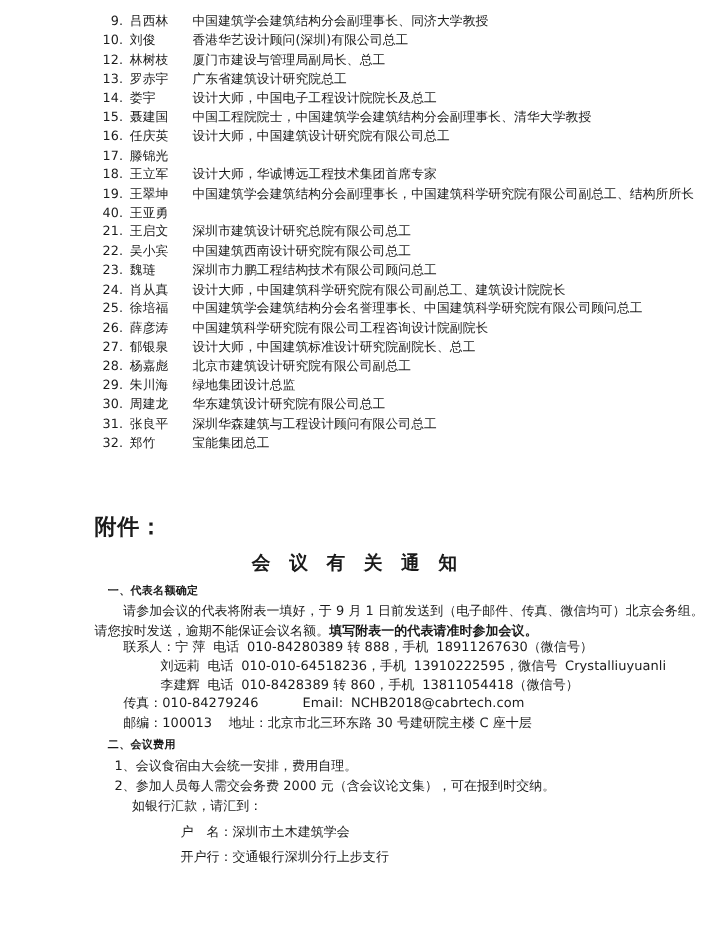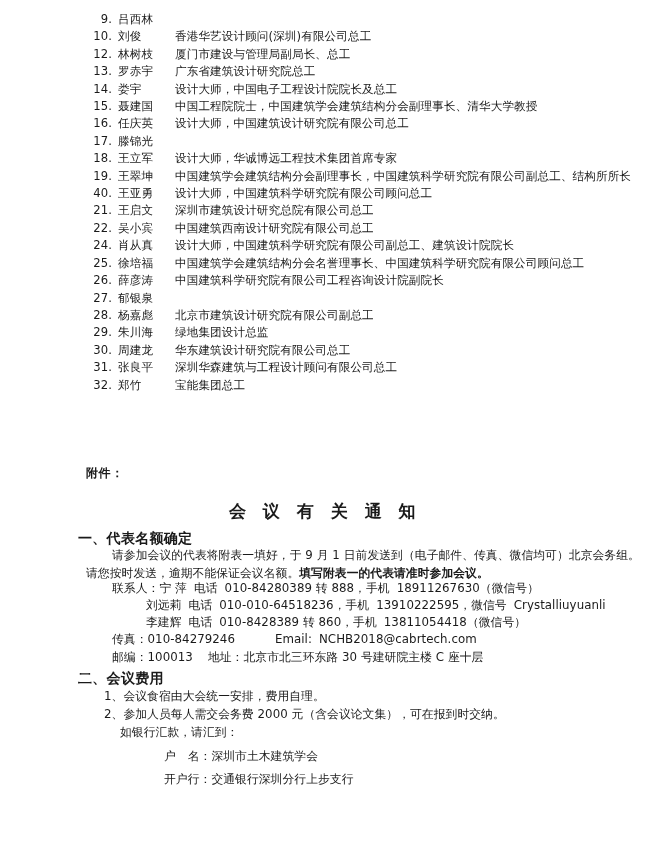--- a/index.html
+++ b/index.html
@@ -53,41 +53,41 @@
   .roster-title {
     flex: 1 1 auto;
     padding-left: 3px;
   }
 
   
   .attach-label {
     position: absolute;
     left: 86px;
     top: 465px;
-    font-size: 12px;
+    font-size: 20px;
     font-weight: bold;
     letter-spacing: 0.6px;
   }
 
   .doc-title {
     position: absolute;
     left: 0;
     top: 500px;
     width: 650px;
     text-align: center;
     font-size: 17px;
     font-weight: bold;
     letter-spacing: 5.5px;
   }
 
   
   .sec-head {
     position: absolute;
-    left: 78px;
-    font-size: 14px;
+    left: 98px;
+    font-size: 10px;
     font-weight: bold;
     letter-spacing: 0.3px;
   }
   #sec1-head { top: 530px; }
   #sec2-head { top: 670px; text-align: center; }
 
   .para {
     position: absolute;
     font-size: 11.8px;
     line-height: 17.6px;
@@ -123,20 +123,21 @@
 </style>
 </head>
 <body>
 
 <div class="page">
 
   <div class="roster" id="roster">
       <div class="roster-row">
         <span class="roster-num">9.</span>
         <span class="roster-name">吕西林</span>
+        <span class="roster-title">中国建筑学会建筑结构分会副理事长、同济大学教授</span>
       </div>
       <div class="roster-row">
         <span class="roster-num">10.</span>
         <span class="roster-name">刘俊</span>
         <span class="roster-title">香港华艺设计顾问(深圳)有限公司总工</span>
       </div>
       <div class="roster-row">
         <span class="roster-num">12.</span>
         <span class="roster-name">林树枝</span>
         <span class="roster-title">厦门市建设与管理局副局长、总工</span>
@@ -171,50 +172,55 @@
         <span class="roster-title">设计大师，华诚博远工程技术集团首席专家</span>
       </div>
       <div class="roster-row">
         <span class="roster-num">19.</span>
         <span class="roster-name">王翠坤</span>
         <span class="roster-title">中国建筑学会建筑结构分会副理事长，中国建筑科学研究院有限公司副总工、结构所所长</span>
       </div>
       <div class="roster-row">
         <span class="roster-num">40.</span>
         <span class="roster-name">王亚勇</span>
-        <span class="roster-title">设计大师，中国建筑科学研究院有限公司顾问总工</span>
       </div>
       <div class="roster-row">
         <span class="roster-num">21.</span>
         <span class="roster-name">王启文</span>
         <span class="roster-title">深圳市建筑设计研究总院有限公司总工</span>
       </div>
       <div class="roster-row">
         <span class="roster-num">22.</span>
         <span class="roster-name">吴小宾</span>
         <span class="roster-title">中国建筑西南设计研究院有限公司总工</span>
       </div>
       <div class="roster-row">
+        <span class="roster-num">23.</span>
+        <span class="roster-name">魏琏</span>
+        <span class="roster-title">深圳市力鹏工程结构技术有限公司顾问总工</span>
+      </div>
+      <div class="roster-row">
         <span class="roster-num">24.</span>
         <span class="roster-name">肖从真</span>
         <span class="roster-title">设计大师，中国建筑科学研究院有限公司副总工、建筑设计院院长</span>
       </div>
       <div class="roster-row">
         <span class="roster-num">25.</span>
         <span class="roster-name">徐培福</span>
         <span class="roster-title">中国建筑学会建筑结构分会名誉理事长、中国建筑科学研究院有限公司顾问总工</span>
       </div>
       <div class="roster-row">
         <span class="roster-num">26.</span>
         <span class="roster-name">薛彦涛</span>
         <span class="roster-title">中国建筑科学研究院有限公司工程咨询设计院副院长</span>
       </div>
       <div class="roster-row">
         <span class="roster-num">27.</span>
         <span class="roster-name">郁银泉</span>
+        <span class="roster-title">设计大师，中国建筑标准设计研究院副院长、总工</span>
       </div>
       <div class="roster-row">
         <span class="roster-num">28.</span>
         <span class="roster-name">杨嘉彪</span>
         <span class="roster-title">北京市建筑设计研究院有限公司副总工</span>
       </div>
       <div class="roster-row">
         <span class="roster-num">29.</span>
         <span class="roster-name">朱川海</span>
         <span class="roster-title">绿地集团设计总监</span>

